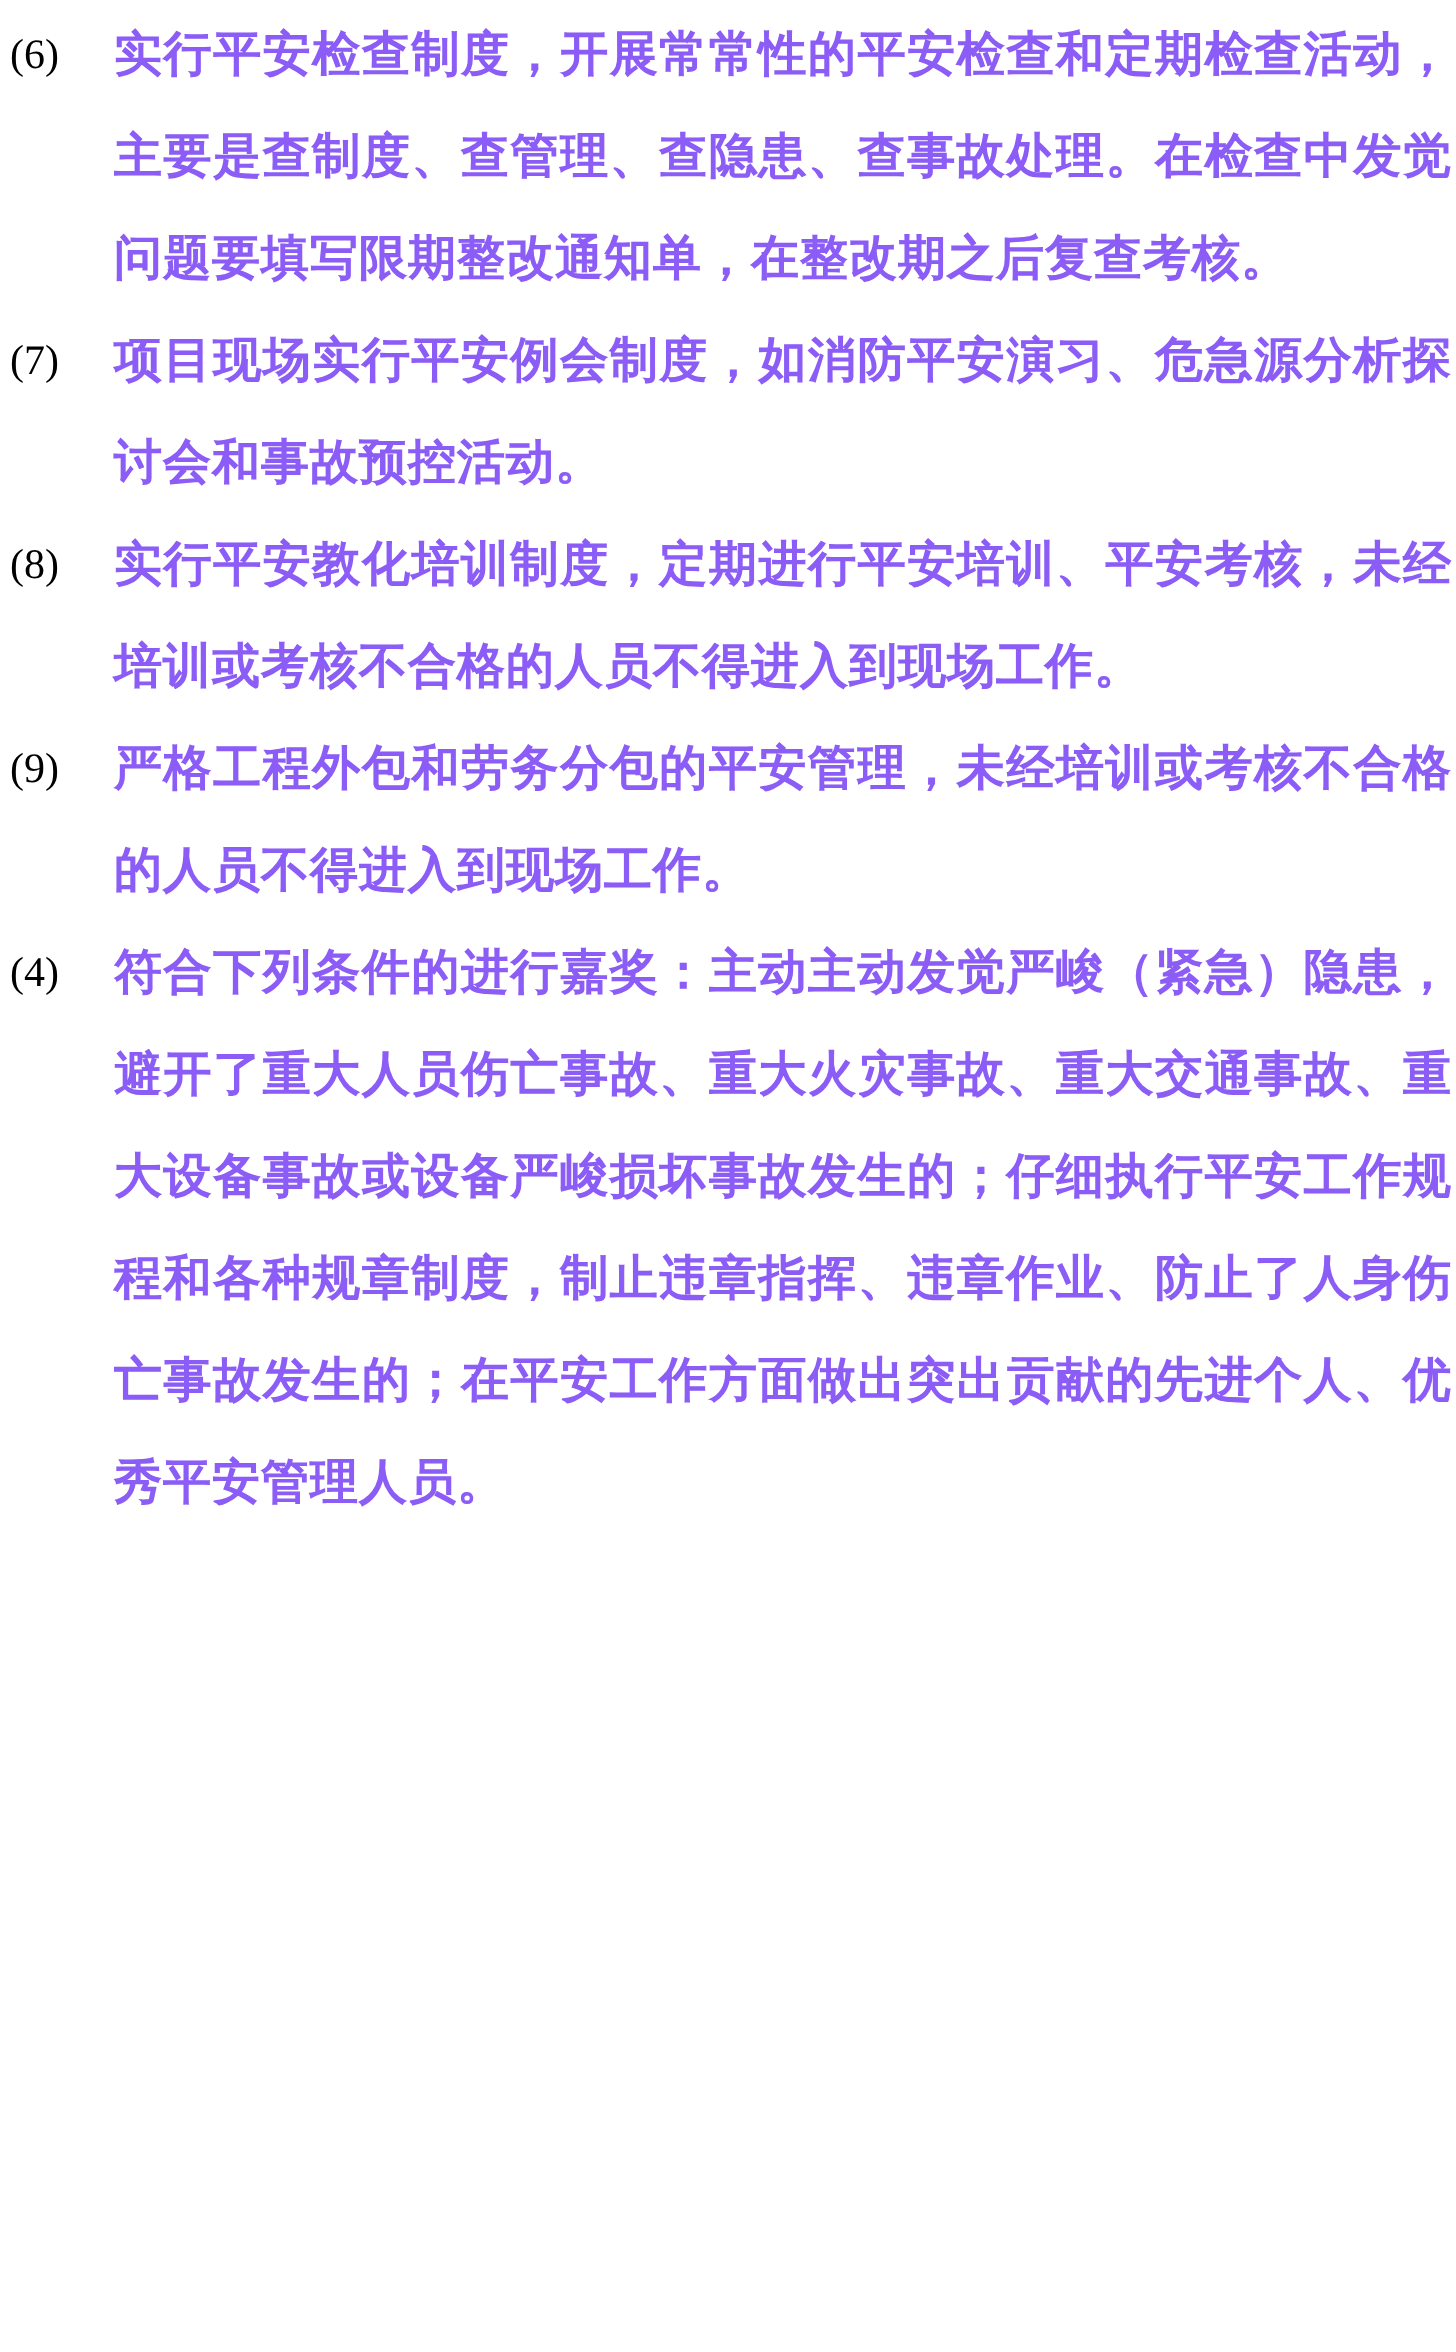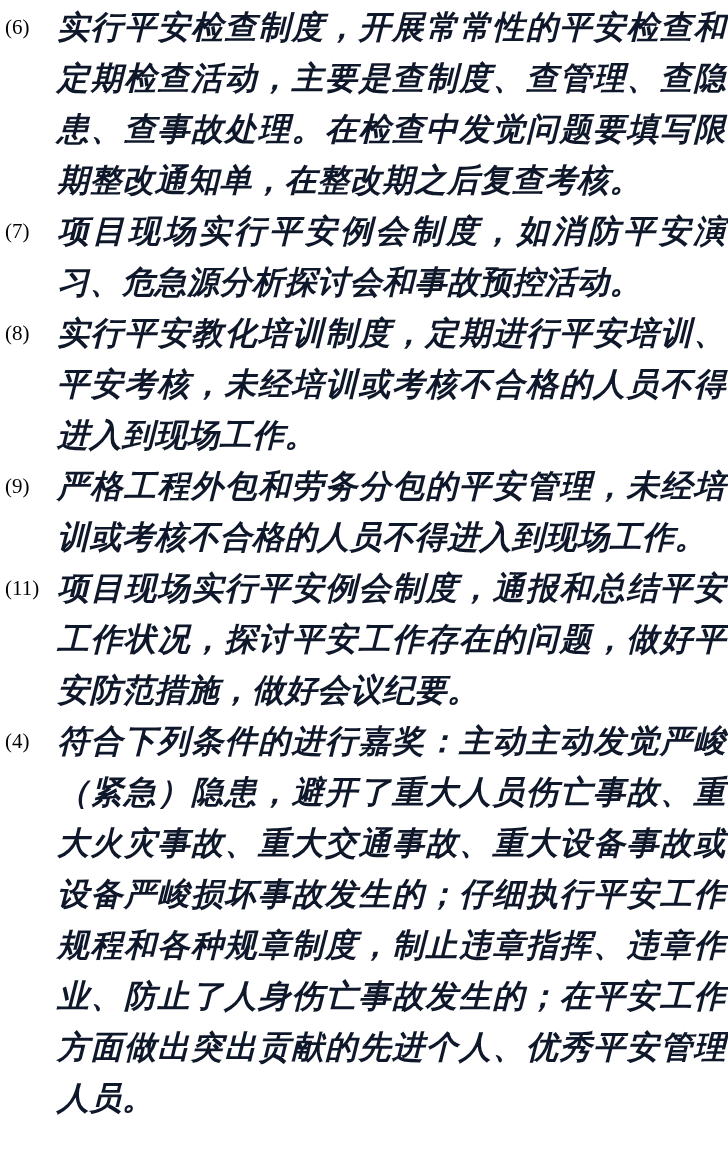--- a/index.html
+++ b/index.html
@@ -28,28 +28,27 @@
     width: 52px;
     font-family: "Liberation Serif", serif;
     font-size: 21px;
     line-height: 51px;
     letter-spacing: 0px;
     color: #000000;
     white-space: nowrap;
   }
   .item-text {
     flex: 1 1 auto;
-    font-size: 32px;
+    font-size: 24px;
     font-weight: bold;
     line-height: 51px;
     text-align: justify;
     text-justify: inter-character;
-    color: #0f172a;
+    color: #8b5cf6;
     letter-spacing: 0.5px;
-    font-style: italic;
   }
 </style>
 </head>
 <body>
 
 <div class="doc-page">
 
   <div class="doc-item">
     <div class="item-num">(6)</div>
     <div class="item-text">实行平安检查制度，开展常常性的平安检查和定期检查活动，主要是查制度、查管理、查隐患、查事故处理。在检查中发觉问题要填写限期整改通知单，在整改期之后复查考核。</div>
@@ -64,24 +63,20 @@
     <div class="item-num">(8)</div>
     <div class="item-text">实行平安教化培训制度，定期进行平安培训、平安考核，未经培训或考核不合格的人员不得进入到现场工作。</div>
   </div>
 
   <div class="doc-item">
     <div class="item-num">(9)</div>
     <div class="item-text">严格工程外包和劳务分包的平安管理，未经培训或考核不合格的人员不得进入到现场工作。</div>
   </div>
 
 
-  <div class="doc-item">
-    <div class="item-num">(11)</div>
-    <div class="item-text">项目现场实行平安例会制度，通报和总结平安工作状况，探讨平安工作存在的问题，做好平安防范措施，做好会议纪要。</div>
-  </div>
 
 
 
   <div class="doc-item">
     <div class="item-num">(4)</div>
     <div class="item-text">符合下列条件的进行嘉奖：主动主动发觉严峻（紧急）隐患，避开了重大人员伤亡事故、重大火灾事故、重大交通事故、重大设备事故或设备严峻损坏事故发生的；仔细执行平安工作规程和各种规章制度，制止违章指挥、违章作业、防止了人身伤亡事故发生的；在平安工作方面做出突出贡献的先进个人、优秀平安管理人员。</div>
   </div>
 
 </div>
 

